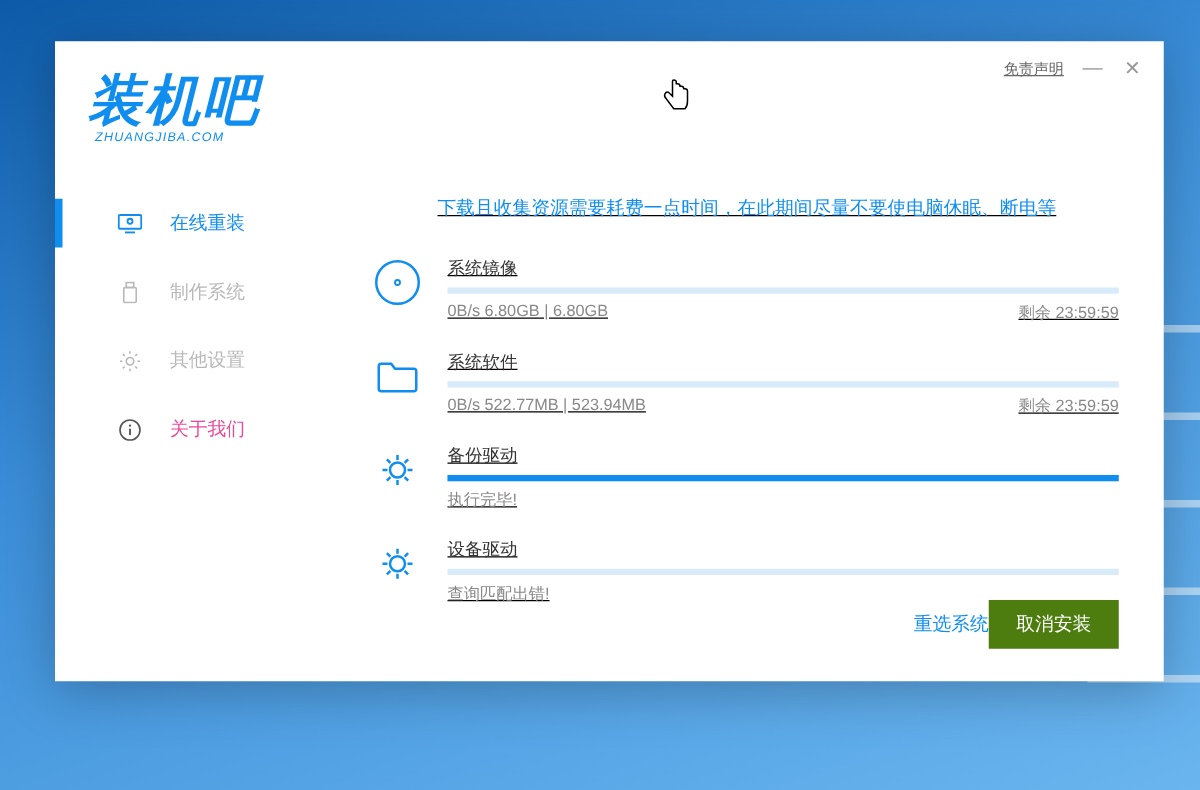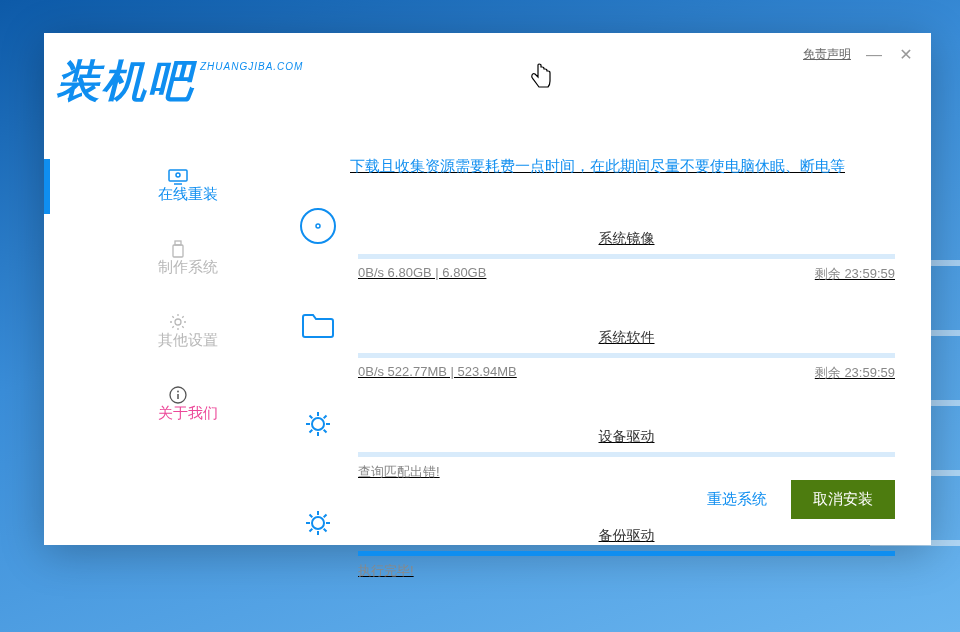--- a/index.html
+++ b/index.html
@@ -56,23 +56,23 @@
 .win-btn {
   color: #999;
   cursor: pointer;
   font-size: 16px;
   width: 18px;
   text-align: center;
 }
 .logo {
   position: absolute;
   top: 26px;
-  left: 12px;
-  display: flex;
-  flex-direction: row;
+  left: 26px;
+  display: flex;
+  flex-direction: column;
 }
 .logo-text {
   font-size: 44px;
   font-weight: 700;
   color: #0f8ef0;
   font-style: italic;
   letter-spacing: 2px;
   line-height: 1;
 }
 .logo-sub {
@@ -90,21 +90,20 @@
   width: 240px;
 }
 .side-item {
   display: flex;
   align-items: center;
   padding: 18px 0 18px 48px;
   cursor: pointer;
   position: relative;
   font-size: 15px;
   color: #b8b8b8;
-  flex-direction: column;
 }
 .side-item.active {
   color: #0f8ef0;
 }
 .side-item.active::before {
   content: "";
   position: absolute;
   left: 0;
   top: 8px;
   bottom: 8px;
@@ -146,23 +145,22 @@
   justify-content: center;
   color: #0f8ef0;
   flex-shrink: 0;
   margin-right: 22px;
   margin-top: 2px;
 }
 .task-icon.no-ring { border: none; }
 .task-body { flex: 1; }
 .task-title-line {
   display: flex;
-  justify-content: center;
+  justify-content: flex-start;
   align-items: baseline;
-  margin-top: 24px;
 }
 .task-title {
   font-size: 14px;
   color: #333;
 }
 .task-bar {
   height: 5px;
   background: #d8ebfb;
   margin: 6px 0 6px;
   position: relative;
@@ -177,21 +175,20 @@
   justify-content: space-between;
   font-size: 13px;
   color: #888;
 }
 .footer {
   position: absolute;
   right: 36px;
   bottom: 26px;
   display: flex;
   align-items: center;
-  gap: 24px;
 }
 .link-btn {
   color: #0f8ef0;
   font-size: 15px;
   cursor: pointer;
 }
 .primary-btn {
   background: #4d7c0f;
   color: #fff;
   font-size: 15px;
@@ -318,51 +315,51 @@
 
     <div class="task-row">
       <div class="task-icon no-ring">
         <svg width="32" height="32" viewBox="0 0 32 32">
             <circle cx="16" cy="16" r="6" fill="none" stroke="#0f8ef0" stroke-width="2"></circle>
             <path d="M16 4 L16 8 M16 24 L16 28 M4 16 L8 16 M24 16 L28 16 M7.5 7.5 L10.3 10.3 M21.7 21.7 L24.5 24.5 M7.5 24.5 L10.3 21.7 M21.7 10.3 L24.5 7.5" stroke="#0f8ef0" stroke-width="2"></path>
           </svg>
       </div>
       <div class="task-body">
         <div class="task-title-line">
+          <span class="task-title">备份驱动</span>
+        </div>
+        <div class="task-bar">
+            <div class="task-bar-fill" style="width:100%"></div>
+          </div>
+        <div class="task-stats-line">
+          <span>执行完毕!</span>
+        </div>
+      </div>
+    </div>
+
+    <div class="task-row">
+      <div class="task-icon no-ring">
+        <svg width="32" height="32" viewBox="0 0 32 32">
+            <circle cx="16" cy="16" r="6" fill="none" stroke="#0f8ef0" stroke-width="2"></circle>
+            <path d="M16 4 L16 8 M16 24 L16 28 M4 16 L8 16 M24 16 L28 16 M7.5 7.5 L10.3 10.3 M21.7 21.7 L24.5 24.5 M7.5 24.5 L10.3 21.7 M21.7 10.3 L24.5 7.5" stroke="#0f8ef0" stroke-width="2"></path>
+          </svg>
+      </div>
+      <div class="task-body">
+        <div class="task-title-line">
           <span class="task-title">设备驱动</span>
         </div>
         <div class="task-bar">
             <div class="task-bar-fill" style="width:0%"></div>
           </div>
         <div class="task-stats-line">
           <span>查询匹配出错!</span>
         </div>
       </div>
     </div>
 
-    <div class="task-row">
-      <div class="task-icon no-ring">
-        <svg width="32" height="32" viewBox="0 0 32 32">
-            <circle cx="16" cy="16" r="6" fill="none" stroke="#0f8ef0" stroke-width="2"></circle>
-            <path d="M16 4 L16 8 M16 24 L16 28 M4 16 L8 16 M24 16 L28 16 M7.5 7.5 L10.3 10.3 M21.7 21.7 L24.5 24.5 M7.5 24.5 L10.3 21.7 M21.7 10.3 L24.5 7.5" stroke="#0f8ef0" stroke-width="2"></path>
-          </svg>
-      </div>
-      <div class="task-body">
-        <div class="task-title-line">
-          <span class="task-title">备份驱动</span>
-        </div>
-        <div class="task-bar">
-            <div class="task-bar-fill" style="width:100%"></div>
-          </div>
-        <div class="task-stats-line">
-          <span>执行完毕!</span>
-        </div>
-      </div>
-    </div>
-
   </div>
 
   <div class="footer">
     <span class="link-btn">重选系统</span>
     <span class="primary-btn">取消安装</span>
   </div>
 
 </div>
 
 <div class="cursor-img">

